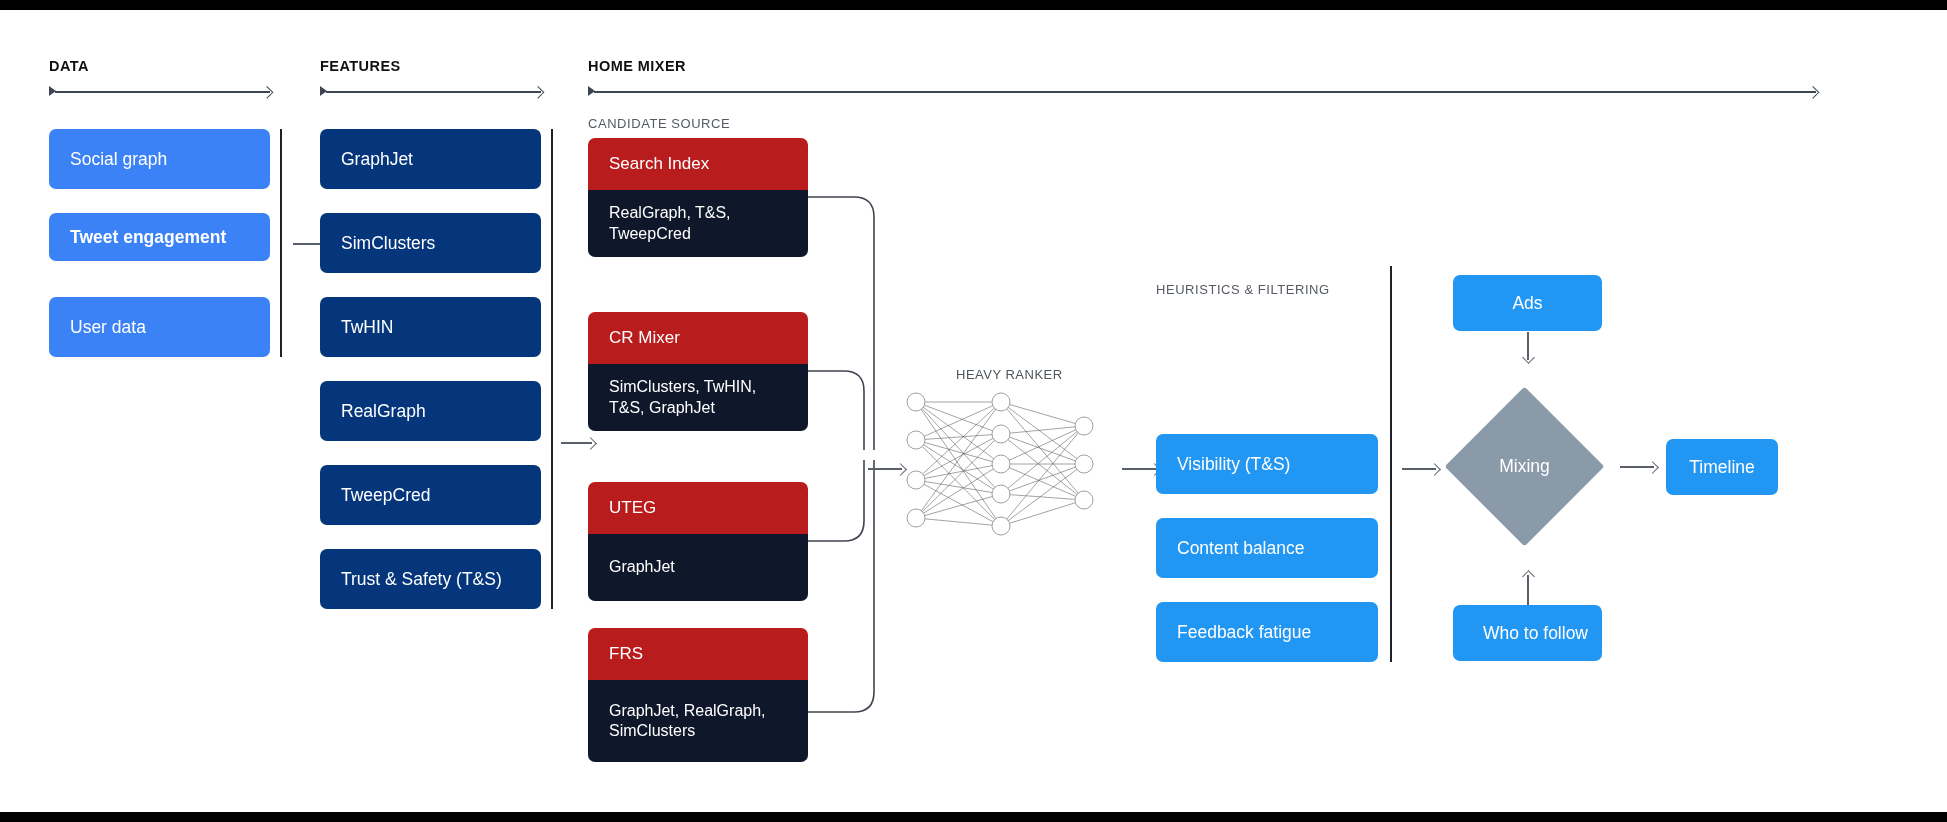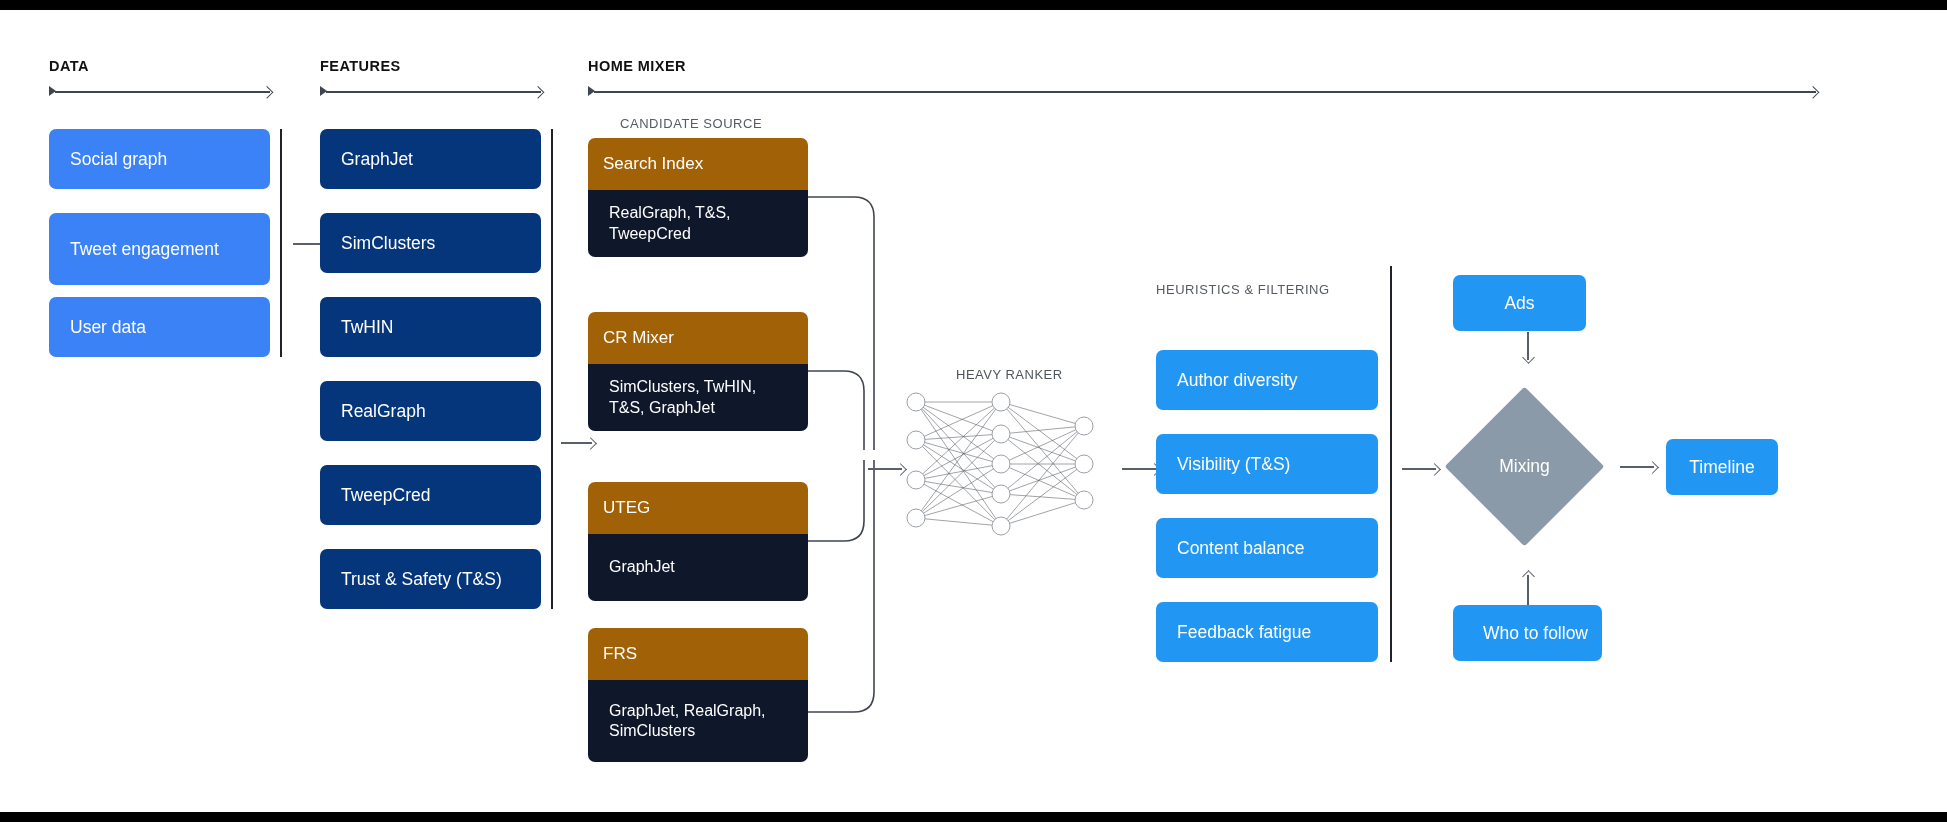--- a/index.html
+++ b/index.html
@@ -28,22 +28,22 @@
   
   .card{position:absolute;border-radius:7px;display:flex;align-items:center;
         color:#fff;box-sizing:border-box;padding-left:21px;font-size:17.5px;}
   .card.data{background:#3b82f6;}
   .card.feature{background:#05367b;}
   .card.heur{background:#2196f3;}
   .card.plain{background:#2196f3;}
 
   
   .cs{position:absolute;border-radius:7px;overflow:hidden;box-sizing:border-box;}
-  .cs .cs-head{background:#a16207;color:#fff;font-size:17px;
-      display:flex;align-items:center;padding-left:15px;box-sizing:border-box;}
+  .cs .cs-head{background:#b91c1c;color:#fff;font-size:17px;
+      display:flex;align-items:center;padding-left:21px;box-sizing:border-box;}
   .cs .cs-body{background:#0f172a;color:#fff;font-size:16px;line-height:1.28;
       display:flex;align-items:center;padding:0 16px 0 21px;box-sizing:border-box;}
 
   
   .vdiv{position:absolute;width:1.7px;background:#1f2328;}
 
   
   .arrow{position:absolute;height:10px;}
   .arrow .ln{position:absolute;left:0;top:4px;height:1.7px;background:#5a6069;}
   .arrow .hd{position:absolute;top:1px;width:8px;height:8px;
@@ -81,28 +81,28 @@
       <div class="head" style="left:218px;"></div>
     </div>
 
     <div class="sec-head" style="left:588px;top:48px;">HOME MIXER</div>
     <div class="axis" style="left:588px;top:76px;width:1235px;">
       <div class="tail"></div>
         <div class="bar" style="width:1222px;"></div>
       <div class="head" style="left:1225px;"></div>
     </div>
 
-    <div class="sub-head" style="left:588px;top:106px;margin-left:32px;">CANDIDATE SOURCE</div>
+    <div class="sub-head" style="left:588px;top:106px;">CANDIDATE SOURCE</div>
     <div class="sub-head" style="left:1156px;top:228px;margin-top:44px;">HEURISTICS &amp; FILTERING</div>
     <div class="nn-label" style="left:956px;top:357px;text-align:center;">HEAVY RANKER</div>
 
     <div class="card data" style="left:49px;top:119px;width:221px;height:60px;">
       <span>Social graph</span>
     </div>
-    <div class="card data" style="left:49px;top:203px;width:221px;height:72px;">
+    <div class="card data" style="left:49px;top:203px;width:221px;height:48px;font-weight:bold;">
       <span>Tweet engagement</span>
     </div>
     <div class="card data" style="left:49px;top:287px;width:221px;height:60px;">
       <span>User data</span>
     </div>
     <div class="vdiv" style="left:280px;top:119px;height:228px;"></div>
     <div class="arrow" style="left:293px;top:229px;width:36px;">
       <div class="ln" style="width:31px;"></div>
         <div class="hd" style="left:25px;"></div>
     </div>
@@ -219,39 +219,36 @@
           <circle cx="188" cy="76" r="9"></circle>
         <circle cx="188" cy="112" r="9"></circle>
       </g>
     </svg>
 
     <div class="arrow" style="left:1122px;top:454px;width:40px;">
       <div class="ln" style="width:34px;"></div>
         <div class="hd" style="left:28px;"></div>
     </div>
 
-    <div class="card heur" style="left:1156px;top:340px;width:222px;height:60px;">
-      <span>Author diversity</span>
-    </div>
     <div class="card heur" style="left:1156px;top:424px;width:222px;height:60px;">
       <span>Visibility (T&amp;S)</span>
     </div>
     <div class="card heur" style="left:1156px;top:508px;width:222px;height:60px;">
       <span>Content balance</span>
     </div>
     <div class="card heur" style="left:1156px;top:592px;width:222px;height:60px;">
       <span>Feedback fatigue</span>
     </div>
     <div class="vdiv" style="left:1390px;top:256px;height:396px;"></div>
     <div class="arrow" style="left:1402px;top:454px;width:40px;">
       <div class="ln" style="width:34px;"></div>
         <div class="hd" style="left:28px;"></div>
     </div>
 
-    <div class="card plain" style="left:1453px;top:265px;width:133px;height:56px;
+    <div class="card plain" style="left:1453px;top:265px;width:149px;height:56px;
          justify-content:center;padding-left:0;">
       <span>Ads</span>
     </div>
     <div class="arrow-v" style="left:1523px;top:322px;height:33px;">
       <div class="ln" style="height:28px;"></div>
       <div class="hd" style="top:21px;transform:rotate(135deg);"></div>
     </div>
 
     <div class="diamond" style="left:1468px;top:400px;width:113px;height:113px;"></div>
     <div class="diamond-lbl" style="left:1468px;top:400px;width:113px;height:113px;">Mixing</div>

